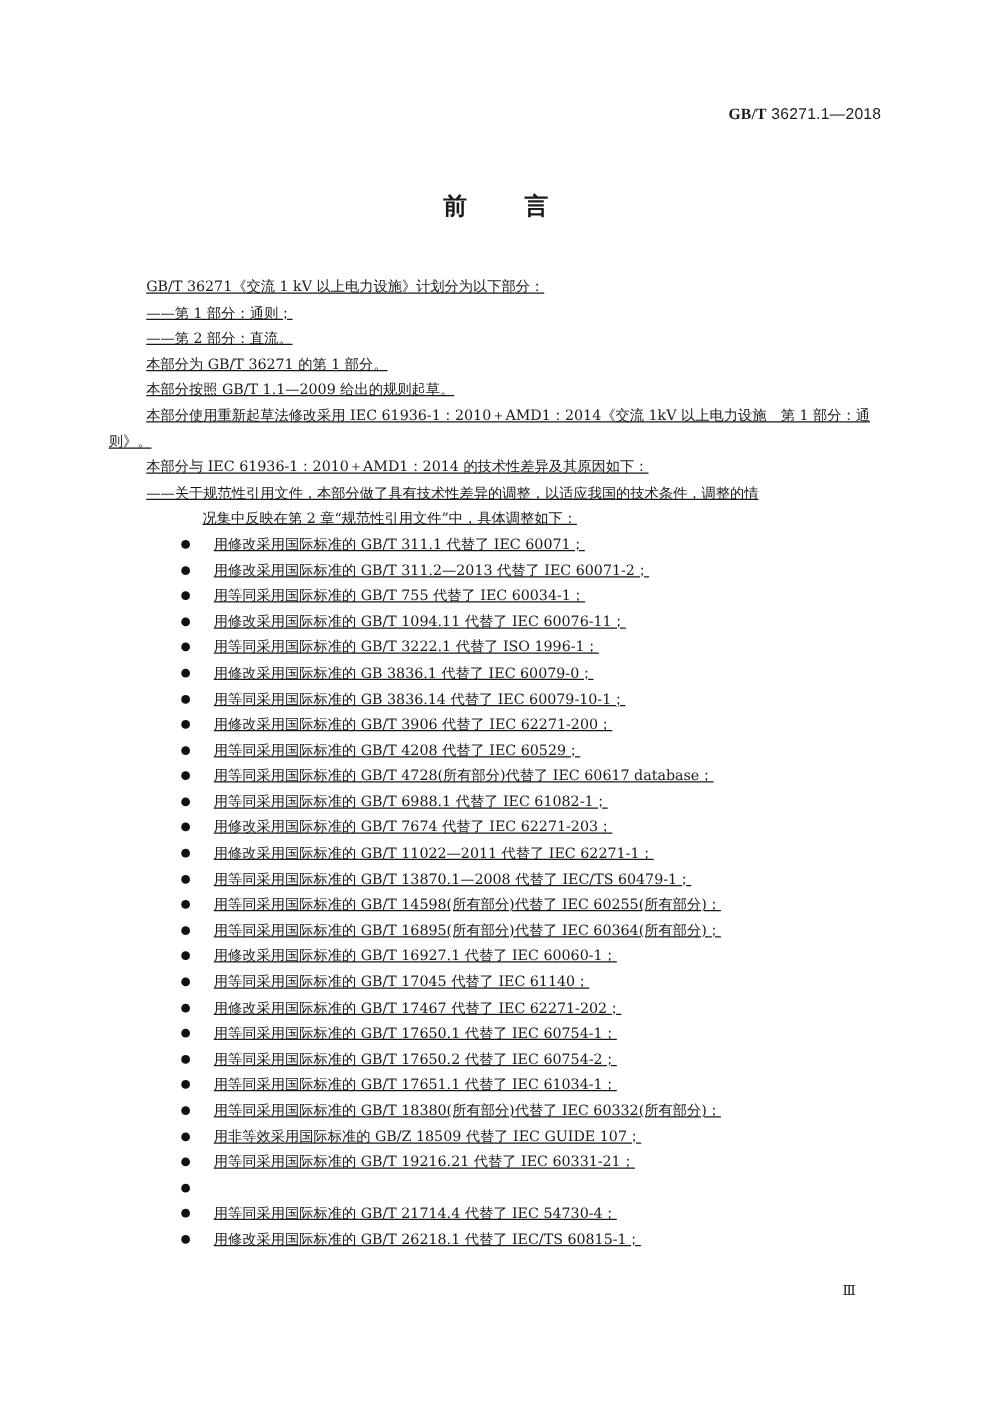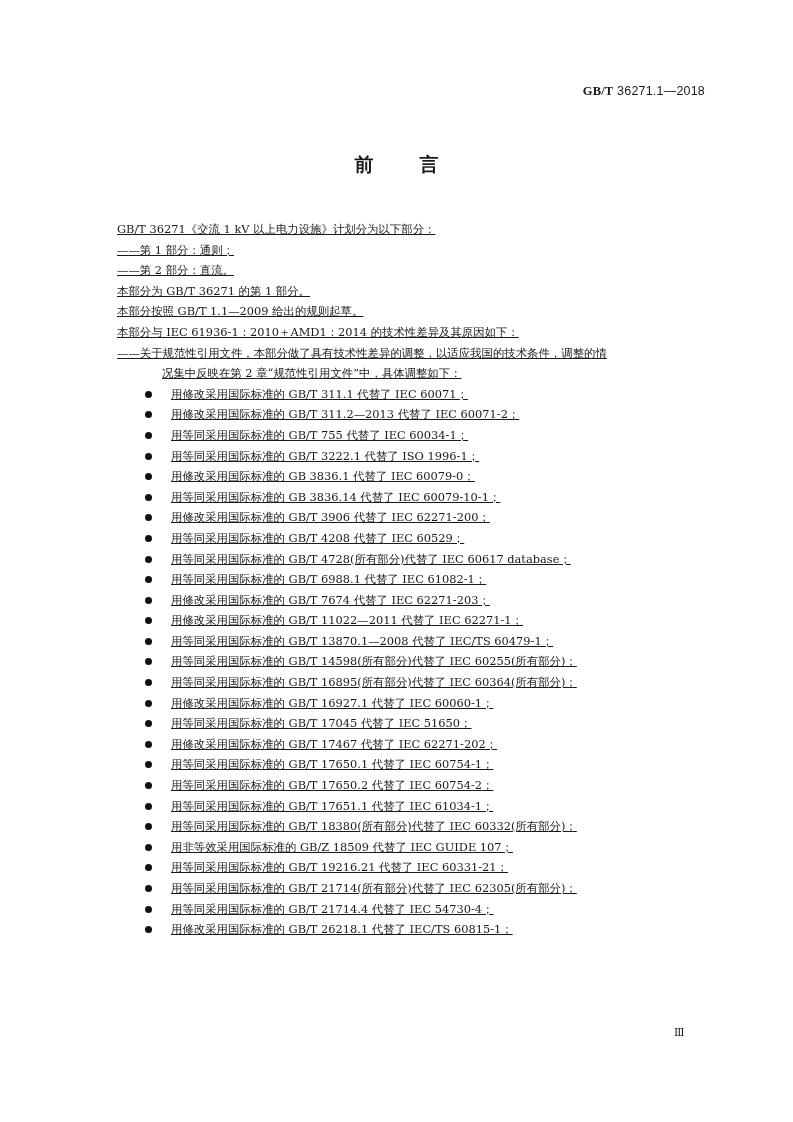--- a/index.html
+++ b/index.html
@@ -28,49 +28,51 @@
 <div class="std-code"><b>GB/T</b>&nbsp;<span>36271.1—2018</span></div>
 
 <div class="title">前言</div>
 
 <div class="body">
   <p class="p indent">GB/T 36271《交流 1 kV 以上电力设施》计划分为以下部分：</p>
   <p class="p dash">——第 1 部分：通则；</p>
   <p class="p dash">——第 2 部分：直流。</p>
   <p class="p indent">本部分为 GB/T 36271 的第 1 部分。</p>
   <p class="p indent">本部分按照 GB/T 1.1—2009 给出的规则起草。</p>
+  <p class="p full">本部分使用重新起草法修改采用 IEC 61936-1：2010＋AMD1：2014《交流 1kV 以上电力设施　第 1 部分：通则》。</p>
   <p class="p indent">本部分与 IEC 61936-1：2010＋AMD1：2014 的技术性差异及其原因如下：</p>
   <p class="p dash-wrap">
     <span>——关于规范性引用文件，本部分做了具有技术性差异的调整，以适应我国的技术条件，调整的情</span>
     <span class="cont">况集中反映在第 2 章“规范性引用文件”中，具体调整如下：</span>
   </p>
   <ul class="refs">
     <li><span class="bullet"></span><span>用修改采用国际标准的 GB/T 311.1 代替了 IEC 60071；</span></li>
     <li><span class="bullet"></span><span>用修改采用国际标准的 GB/T 311.2—2013 代替了 IEC 60071-2；</span></li>
     <li><span class="bullet"></span><span>用等同采用国际标准的 GB/T 755 代替了 IEC 60034-1；</span></li>
+    <li><span class="bullet"></span><span>用修改采用国际标准的 GB/T 1094.11 代替了 IEC 60076-11；</span></li>
     <li><span class="bullet"></span><span>用等同采用国际标准的 GB/T 3222.1 代替了 ISO 1996-1；</span></li>
     <li><span class="bullet"></span><span>用修改采用国际标准的 GB 3836.1 代替了 IEC 60079-0；</span></li>
     <li><span class="bullet"></span><span>用等同采用国际标准的 GB 3836.14 代替了 IEC 60079-10-1；</span></li>
     <li><span class="bullet"></span><span>用修改采用国际标准的 GB/T 3906 代替了 IEC 62271-200；</span></li>
     <li><span class="bullet"></span><span>用等同采用国际标准的 GB/T 4208 代替了 IEC 60529；</span></li>
     <li><span class="bullet"></span><span>用等同采用国际标准的 GB/T 4728(所有部分)代替了 IEC 60617 database；</span></li>
     <li><span class="bullet"></span><span>用等同采用国际标准的 GB/T 6988.1 代替了 IEC 61082-1；</span></li>
     <li><span class="bullet"></span><span>用修改采用国际标准的 GB/T 7674 代替了 IEC 62271-203；</span></li>
     <li><span class="bullet"></span><span>用修改采用国际标准的 GB/T 11022—2011 代替了 IEC 62271-1；</span></li>
     <li><span class="bullet"></span><span>用等同采用国际标准的 GB/T 13870.1—2008 代替了 IEC/TS 60479-1；</span></li>
     <li><span class="bullet"></span><span>用等同采用国际标准的 GB/T 14598(所有部分)代替了 IEC 60255(所有部分)；</span></li>
     <li><span class="bullet"></span><span>用等同采用国际标准的 GB/T 16895(所有部分)代替了 IEC 60364(所有部分)；</span></li>
     <li><span class="bullet"></span><span>用修改采用国际标准的 GB/T 16927.1 代替了 IEC 60060-1；</span></li>
-    <li><span class="bullet"></span><span>用等同采用国际标准的 GB/T 17045 代替了 IEC 51650；</span></li>
+    <li><span class="bullet"></span><span>用等同采用国际标准的 GB/T 17045 代替了 IEC 61140；</span></li>
     <li><span class="bullet"></span><span>用修改采用国际标准的 GB/T 17467 代替了 IEC 62271-202；</span></li>
     <li><span class="bullet"></span><span>用等同采用国际标准的 GB/T 17650.1 代替了 IEC 60754-1；</span></li>
     <li><span class="bullet"></span><span>用等同采用国际标准的 GB/T 17650.2 代替了 IEC 60754-2；</span></li>
     <li><span class="bullet"></span><span>用等同采用国际标准的 GB/T 17651.1 代替了 IEC 61034-1；</span></li>
     <li><span class="bullet"></span><span>用等同采用国际标准的 GB/T 18380(所有部分)代替了 IEC 60332(所有部分)；</span></li>
     <li><span class="bullet"></span><span>用非等效采用国际标准的 GB/Z 18509 代替了 IEC GUIDE 107；</span></li>
     <li><span class="bullet"></span><span>用等同采用国际标准的 GB/T 19216.21 代替了 IEC 60331-21；</span></li>
-    <li><span class="bullet"></span><span>用等同采用国际标准的 GB/T 21714(所有部分)代替了 IEC 62305(所有部分)；</span></li>
+    <li><span class="bullet"></span></li>
     <li><span class="bullet"></span><span>用等同采用国际标准的 GB/T 21714.4 代替了 IEC 54730-4；</span></li>
     <li><span class="bullet"></span><span>用修改采用国际标准的 GB/T 26218.1 代替了 IEC/TS 60815-1；</span></li>
   </ul>
 </div>
 
 <div class="page-num">Ⅲ</div>
 
 </body></html>

